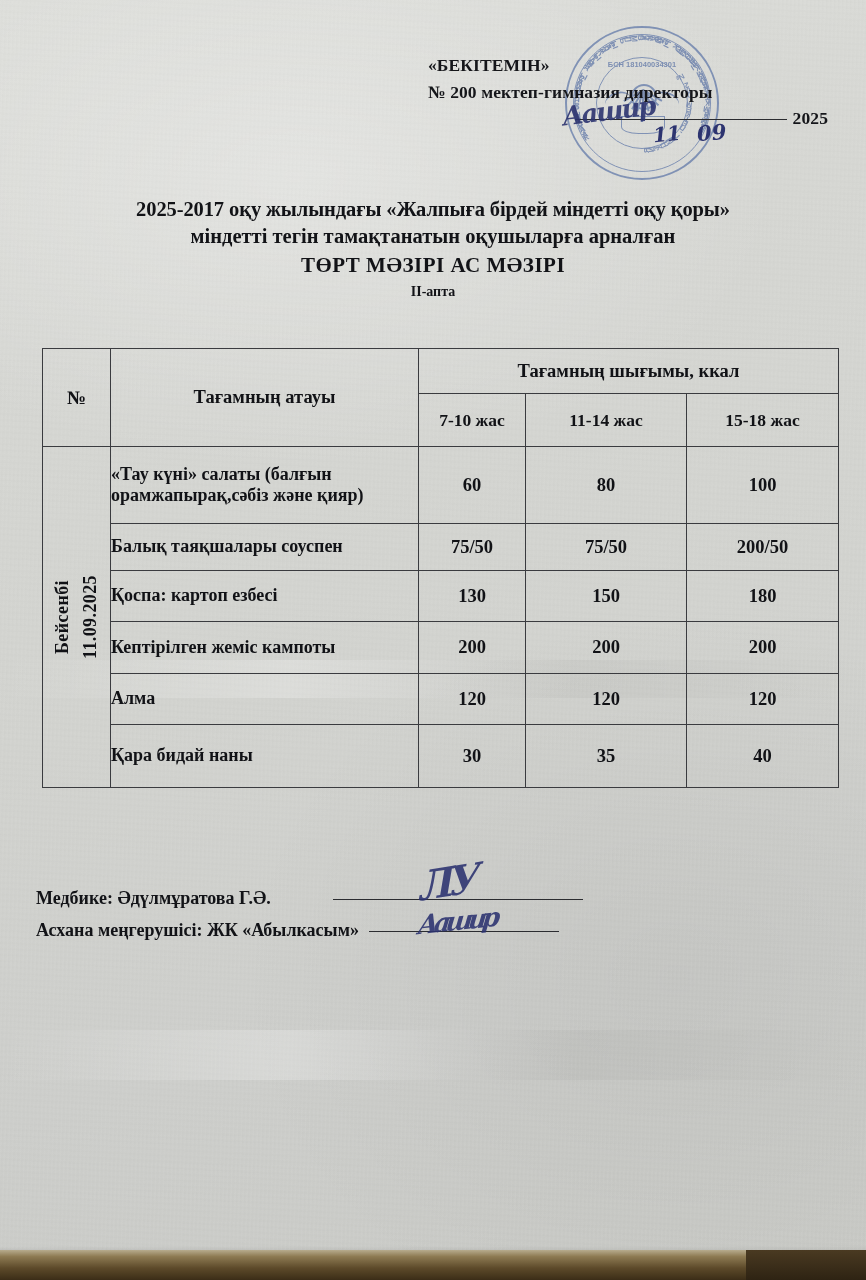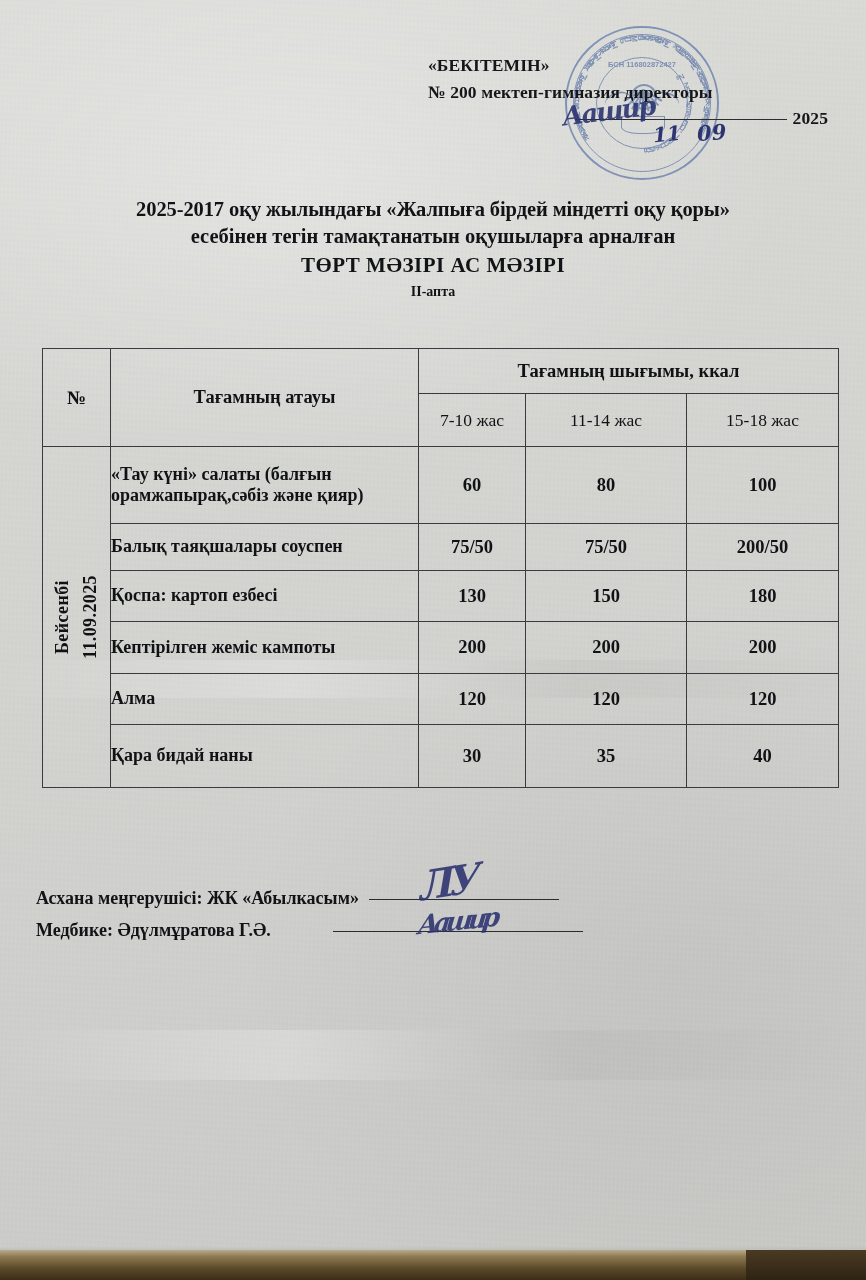--- a/index.html
+++ b/index.html
@@ -262,21 +262,21 @@
     color: #111216;
   }
   table.menu td, table.menu th {
     border: 1.5px solid #3a3b3f;
     padding: 0;
     vertical-align: middle;
   }
   th.h-num   { width: 68px;  height: 44px; font-size: 19px; font-weight: bold; vertical-align: top; padding-top: 6px; }
   th.h-name  { width: 308px; font-size: 18.5px; font-weight: bold; }
   th.h-group { font-size: 18.5px; font-weight: bold; height: 44px; }
-  th.h-age   { font-size: 17.5px; font-weight: normal; height: 52px; }
+  th.h-age   { font-size: 17.5px; font-weight: bold; height: 52px; }
   .c-a1 { width: 107px; }
   .c-a2 { width: 161px; }
   .c-a3 { width: 152px; }
 
   td.daycell {
     width: 68px;
     text-align: center;
     vertical-align: middle;
   }
   .day-rot {
@@ -366,21 +366,21 @@
   </div>
   <div class="crease" style="left:0;top:660px;width:866px;height:38px;"></div>
   <div class="crease" style="left:0;top:1030px;width:866px;height:50px;"></div>
 
   <div class="content">
 
     <div class="stamp">
       <div class="stamp-ring r1"></div>
       <div class="stamp-ring r2"></div>
       <div class="stamp-ring r3"></div>
-      <div class="stamp-bsn">БСН 116802872427</div>
+      <div class="stamp-bsn">БСН 181040034301</div>
       <div class="stamp-emblem">
         <div class="sun"></div>
         <div class="ray" style="transform:rotate(-60deg)"></div>
         <div class="ray" style="transform:rotate(-45deg)"></div>
         <div class="ray" style="transform:rotate(-30deg)"></div>
         <div class="ray" style="transform:rotate(-15deg)"></div>
         <div class="ray" style="transform:rotate(0deg)"></div>
         <div class="ray" style="transform:rotate(15deg)"></div>
         <div class="ray" style="transform:rotate(30deg)"></div>
         <div class="ray" style="transform:rotate(45deg)"></div>
@@ -512,21 +512,21 @@
         <span>2025</span>
       </div>
     </div>
 
     <div class="hand hand-name">Аашир</div>
     <div class="hand hand-day">11</div>
     <div class="hand hand-month">09</div>
 
     <div class="titles">
       <div class="title-l1">2025-2017 оқу жылындағы  «Жалпыға бірдей міндетті оқу қоры»</div>
-      <div class="title-l2">есебінен тегін тамақтанатын оқушыларға арналған</div>
+      <div class="title-l2">міндетті тегін тамақтанатын оқушыларға арналған</div>
       <div class="title-l3">ТӨРТ МӘЗІРІ АС МӘЗІРІ</div>
       <div class="title-week">II-апта</div>
     </div>
 
     <div class="tbl-wrap">
       <table class="menu">
         <colgroup>
           <col style="width:68px">
             <col style="width:308px">
           <col class="c-a1">
@@ -586,26 +586,26 @@
             <td class="dish" style="height:62px">Қара бидай наны</td>
             <td class="val">30</td>
             <td class="val">35</td>
             <td class="val">40</td>
           </tr>
         </tbody>
       </table>
     </div>
 
     <div class="footer">
+      <div class="f-row r2">
+        <span class="f-label">Медбике: Әдүлмұратова Г.Ә.</span>
+        <span class="f-line"></span>
+      </div>
       <div class="f-row r1">
         <span class="f-label">Асхана меңгерушісі: ЖК «Абылкасым»</span>
-        <span class="f-line"></span>
-      </div>
-      <div class="f-row r2">
-        <span class="f-label">Медбике: Әдүлмұратова Г.Ә.</span>
         <span class="f-line"></span>
       </div>
     </div>
     <div class="hand-sig1">ЛУ</div>
     <div class="hand-sig2">Аашир</div>
 
   </div>
 
   <div class="paper-shadow"></div>
   <div class="desk"></div>

